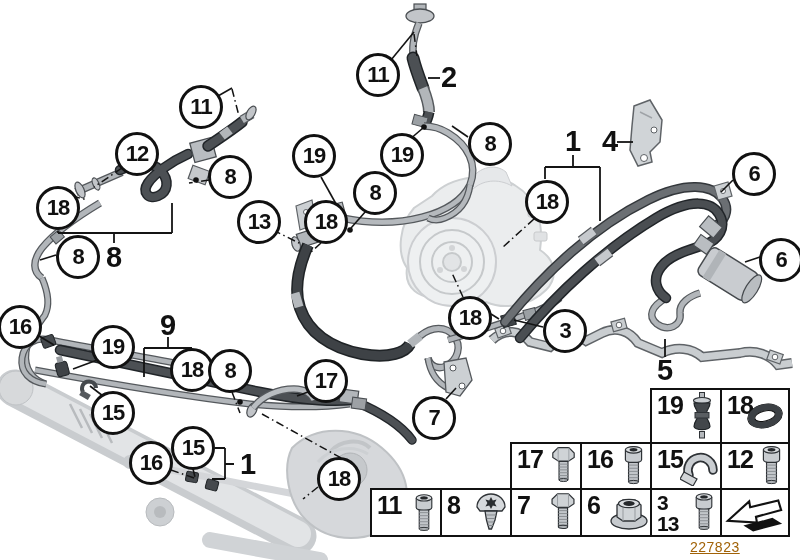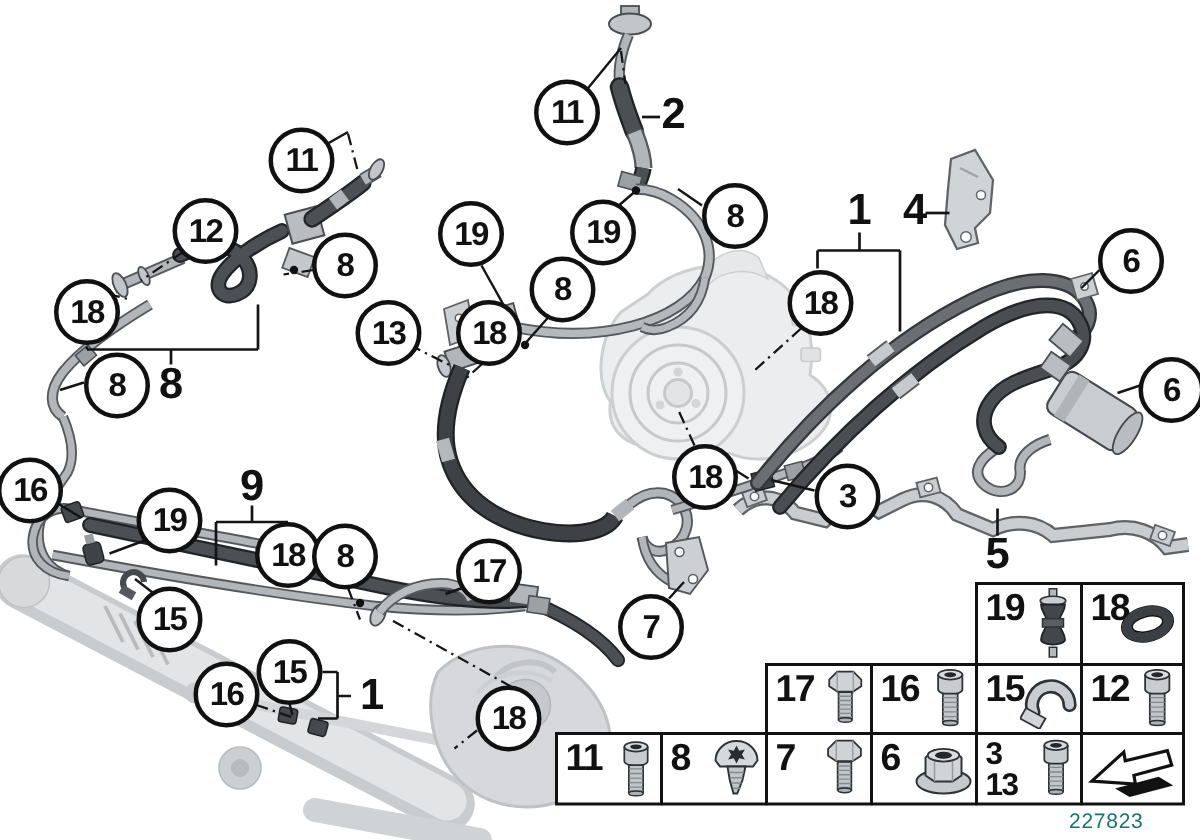--- a/index.html
+++ b/index.html
@@ -13,22 +13,22 @@
   
   .pl{position:absolute;transform:translate(-50%,-50%);font-weight:bold;font-size:29px;
       color:#111;z-index:5;white-space:nowrap;}
   
   .cell{position:absolute;box-sizing:border-box;border:2px solid #111;background:#fff;z-index:6;}
   .cell .num{position:absolute;left:5px;top:2px;font-weight:bold;font-size:25px;
              letter-spacing:-1px;color:#111;line-height:1.1;}
   .cell .num2{position:absolute;left:5px;top:2px;font-weight:bold;font-size:21px;
              letter-spacing:-1px;color:#111;line-height:1.05;}
   .cell svg.ic{position:absolute;right:3px;bottom:2px;}
-  .docnum{position:absolute;left:690px;top:539px;width:95px;text-align:center;
-          font-size:14px;color:#0f766e;letter-spacing:.5px;z-index:6;}
+  .docnum{position:absolute;left:690px;top:539px;width:95px;text-align:left;
+          font-size:14px;color:#a16207;letter-spacing:.5px;z-index:6;text-decoration:underline;}
 </style>
 </head>
 <body>
 
 <div class="stage">
 
 <svg width="800" height="560" viewBox="0 0 800 560">
   <defs>
     <g id="sym-socket-screw">
       <path d="M6,4 V15 a9,3.6 0 0 0 18,0 V4" fill="#c8ccd0" stroke="#2e3236" stroke-width="1.3"></path>

